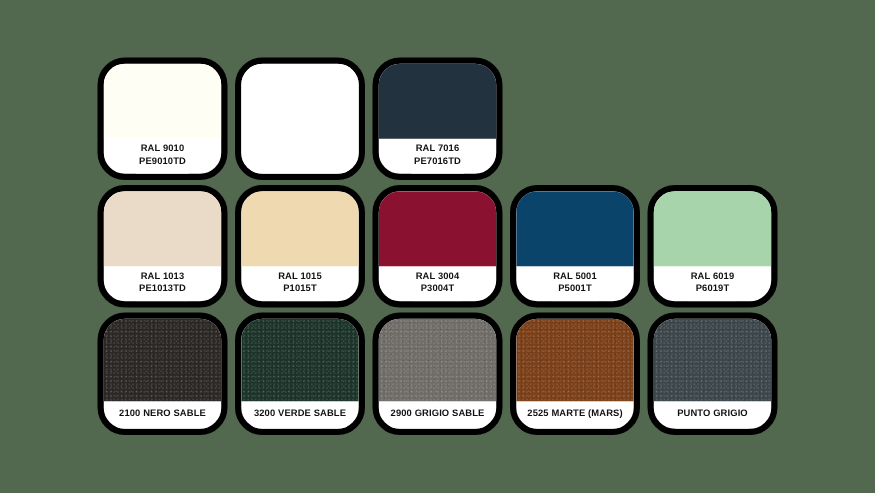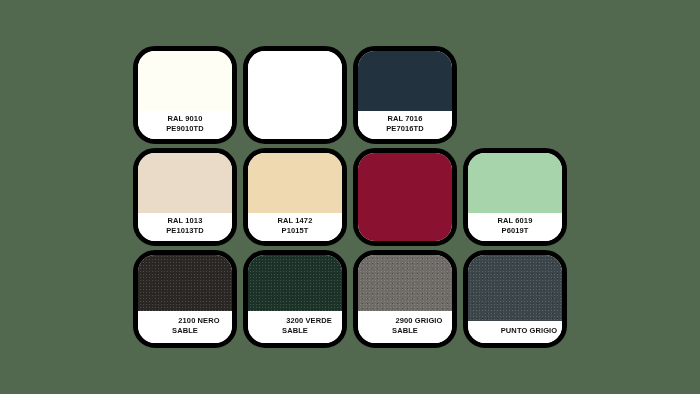--- a/index.html
+++ b/index.html
@@ -41,20 +41,21 @@
     position: relative;
     width: 104px;
     height: 98px;
     border-radius: 22px;
     border: 5px solid #000000;
     background: #ffffff;
     box-sizing: border-box;
     overflow: hidden;
     display: flex;
     flex-direction: column;
+    align-items: center;
   }
 
   .swatch-color {
     flex: 1 1 auto;
     width: 100%;
     position: relative;
   }
 
   
   .swatch-color.textured::after {
@@ -85,21 +86,20 @@
   .swatch-label .line2 {
     display: block;
   }
 
   .swatch-label.single {
     padding: 5px 1px 7px 1px;
   }
 
   .swatch-label.single .line1 {
     font-size: 7.5px;
-    margin-left: 28px;
   }
 </style>
 </head>
 <body>
 
 <div id="chart-root">
   <div class="swatch-grid">
       <div class="swatch-row">
         <div class="swatch">
           <div class="swatch-color" title="#fffef5" style="background: rgb(255, 254, 245);"></div>
@@ -113,42 +113,51 @@
           <div class="swatch-label"><span class="line1">RAL 7016</span><span class="line2">PE7016TD</span></div>
         </div>
       </div>
       <div class="swatch-row">
         <div class="swatch">
           <div class="swatch-color" title="#eadbc8" style="background: rgb(234, 219, 200);"></div>
           <div class="swatch-label"><span class="line1">RAL 1013</span><span class="line2">PE1013TD</span></div>
         </div>
         <div class="swatch">
           <div class="swatch-color" title="#efd9b0" style="background: rgb(239, 217, 176);"></div>
-          <div class="swatch-label"><span class="line1">RAL 1472</span><span class="line2">P1015T</span></div>
+          <div class="swatch-label"><span class="line1">RAL 1015</span><span class="line2">P1015T</span></div>
         </div>
         <div class="swatch">
           <div class="swatch-color" title="#8a1230" style="background: rgb(138, 18, 48);"></div>
+          <div class="swatch-label"><span class="line1">RAL 3004</span><span class="line2">P3004T</span></div>
+        </div>
+        <div class="swatch">
+          <div class="swatch-color" title="#0a446b" style="background: rgb(10, 68, 107);"></div>
+          <div class="swatch-label"><span class="line1">RAL 5001</span><span class="line2">P5001T</span></div>
         </div>
         <div class="swatch">
           <div class="swatch-color" title="#a7d4aa" style="background: rgb(167, 212, 170);"></div>
           <div class="swatch-label"><span class="line1">RAL 6019</span><span class="line2">P6019T</span></div>
         </div>
       </div>
       <div class="swatch-row">
         <div class="swatch">
           <div class="swatch-color textured" title="#2b2724" style="background: rgb(43, 39, 36);"></div>
           <div class="swatch-label single"><span class="line1">2100 NERO SABLE</span></div>
         </div>
         <div class="swatch">
           <div class="swatch-color textured" title="#1b3329" style="background: rgb(27, 51, 41);"></div>
           <div class="swatch-label single"><span class="line1">3200 VERDE SABLE</span></div>
         </div>
         <div class="swatch">
           <div class="swatch-color textured" title="#6f6c68" style="background: rgb(111, 108, 104);"></div>
           <div class="swatch-label single"><span class="line1">2900 GRIGIO SABLE</span></div>
         </div>
         <div class="swatch">
+          <div class="swatch-color textured" title="#7a3f18" style="background: rgb(122, 63, 24);"></div>
+          <div class="swatch-label single"><span class="line1">2525 MARTE (MARS)</span></div>
+        </div>
+        <div class="swatch">
           <div class="swatch-color textured" title="#3c464a" style="background: rgb(60, 70, 74);"></div>
           <div class="swatch-label single"><span class="line1">PUNTO GRIGIO</span></div>
         </div>
       </div>
     </div>
 </div>
 
 </body></html>

